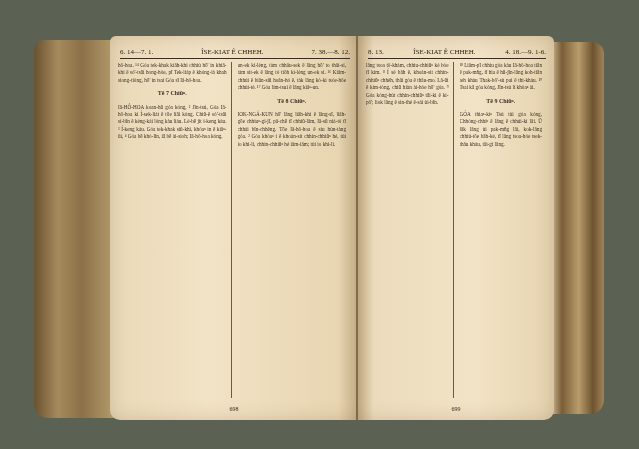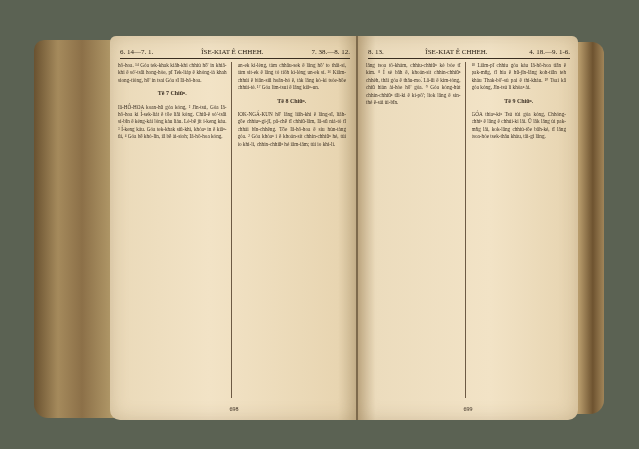--- a/index.html
+++ b/index.html
@@ -2,21 +2,21 @@
 <html><head>
 <meta charset="utf-8">
 <style>
   html,body{margin:0;padding:0;}
   body{width:639px;height:449px;background:#5b6253;position:relative;overflow:hidden;font-family:"Liberation Serif",serif;}
   .book{position:absolute;left:30px;top:36px;width:580px;height:390px;text-decoration:underline;}
   .edge-left{position:absolute;left:4px;top:4px;width:80px;height:378px;background:linear-gradient(90deg,#6a5230,#a58a5c 30%,#8c7048 60%,#b39b6a);border-radius:10px 0 0 14px;}
   .edge-right{position:absolute;left:518px;top:6px;width:56px;height:372px;background:linear-gradient(90deg,#e6d4b0,#7a5d36 25%,#b89c6c 55%,#6e5330 80%,#a08458);border-radius:0 12px 14px 0;}
   .page{position:absolute;top:0;height:384px;background:#ecdcbd;box-shadow:inset 0 0 18px rgba(120,90,50,.25);}
   .page.left{left:80px;width:248px;border-radius:6px 0 0 10px;background:linear-gradient(90deg,#ead9b8,#f2e3c6 40%,#e8d5b1 92%,#c9b48e);}
-  .page.right{left:328px;width:220px;border-radius:0 6px 10px 0;background:linear-gradient(90deg,#c7b18b,#ecdcbd 8%,#f2e3c6 60%,#e6d3af);}
+  .page.right{left:328px;width:196px;border-radius:0 6px 10px 0;background:linear-gradient(90deg,#c7b18b,#ecdcbd 8%,#f2e3c6 60%,#e6d3af);}
   .hdr{position:absolute;top:12px;left:10px;right:8px;font-size:7px;color:#2b2218;display:flex;justify-content:space-between;border-bottom:1px solid #3a2e20;padding-bottom:2px;}
   .cols{position:absolute;top:26px;left:8px;right:8px;bottom:22px;display:flex;gap:6px;}
   .col{flex:1;font-size:5.2px;line-height:7.4px;color:#3a2e22;overflow:hidden;text-align:justify;border-right:.5px solid #6d5a44;padding-right:4px;}
   .col:last-child{border-right:none;}
   .chap{text-align:center;font-weight:bold;font-size:6px;margin:6px 0;}
   .pnum{position:absolute;bottom:8px;left:0;right:0;text-align:center;font-size:6px;color:#3a2e22;}
   .gutter{position:absolute;left:326px;top:0;width:3px;height:384px;background:#7e6a4c;}
 </style>
 </head>
 <body>

